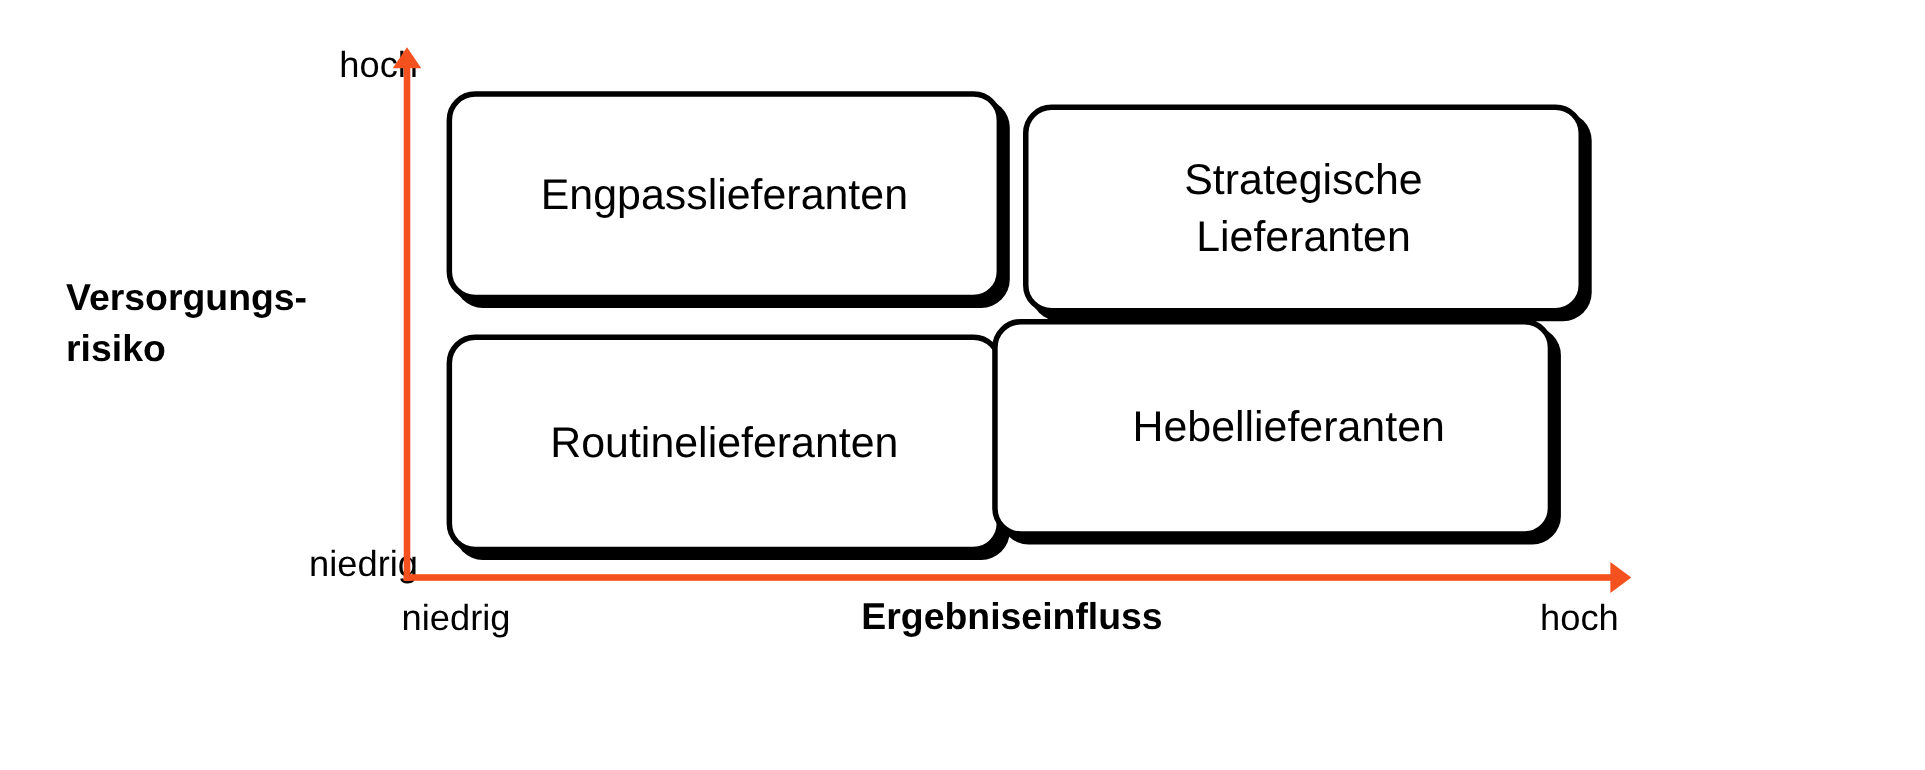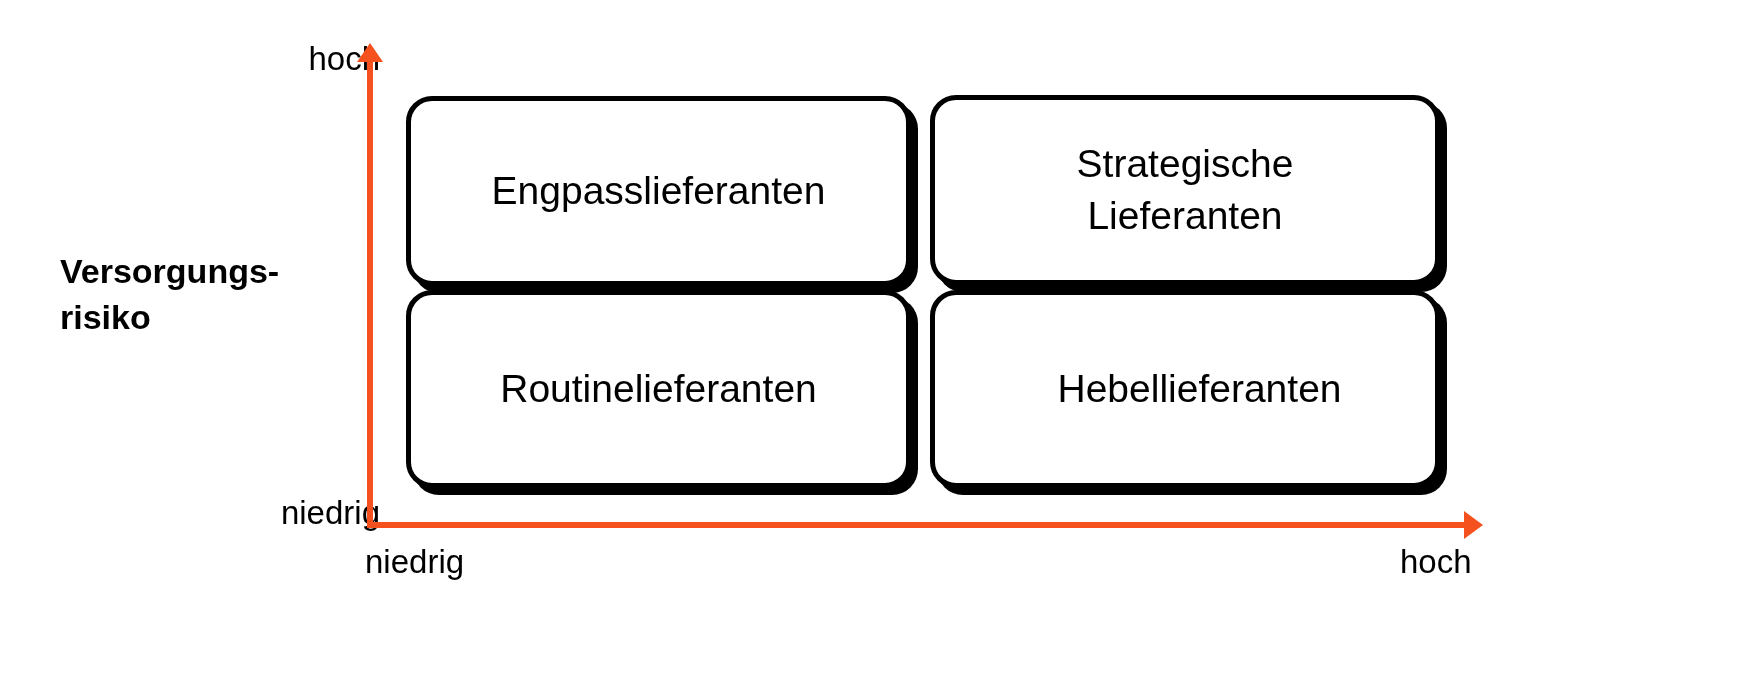--- a/index.html
+++ b/index.html
@@ -122,24 +122,24 @@
   }
   .quad .qtext {
     font-size: 39px;
     line-height: 52px;
     font-weight: 400;
     color: #000000;
     padding: 0 14px;
     white-space: pre-line;
   }
 
-  .quad.tl { left: 0px;   top: 13px;   width: 505px; height: 190px; text-align: center; }
+  .quad.tl { left: 0px;   top: 0px;   width: 505px; height: 190px; text-align: center; }
   .quad.tr { left: 524px; top: 12px;   width: 510px; height: 190px; }
-  .quad.bl { left: 0px;   top: 207px; width: 505px; height: 198px; text-align: right; }
-  .quad.br { left: 524px; top: 207px; width: 510px; height: 198px; padding-left: 29px; }
+  .quad.bl { left: 0px;   top: 221px; width: 505px; height: 198px; text-align: right; }
+  .quad.br { left: 496px; top: 207px; width: 510px; height: 198px; padding-left: 29px; }
 
   
   .x-left-label {
     position: absolute;
     left: 365px;
     top: 543px;
     font-size: 33px;
     line-height: 38px;
     font-weight: 400;
     white-space: nowrap;
@@ -202,16 +202,17 @@
     </div>
 
     <div class="quad br">
       <span class="qtext">Hebellieferanten</span>
     </div>
 
   </div>
 
   <div class="x-left-label">niedrig</div>
 
+  <div class="x-axis-title">Ergebniseinfluss</div>
 
   <div class="x-right-label">hoch</div>
 
 </div>
 
 </body></html>

